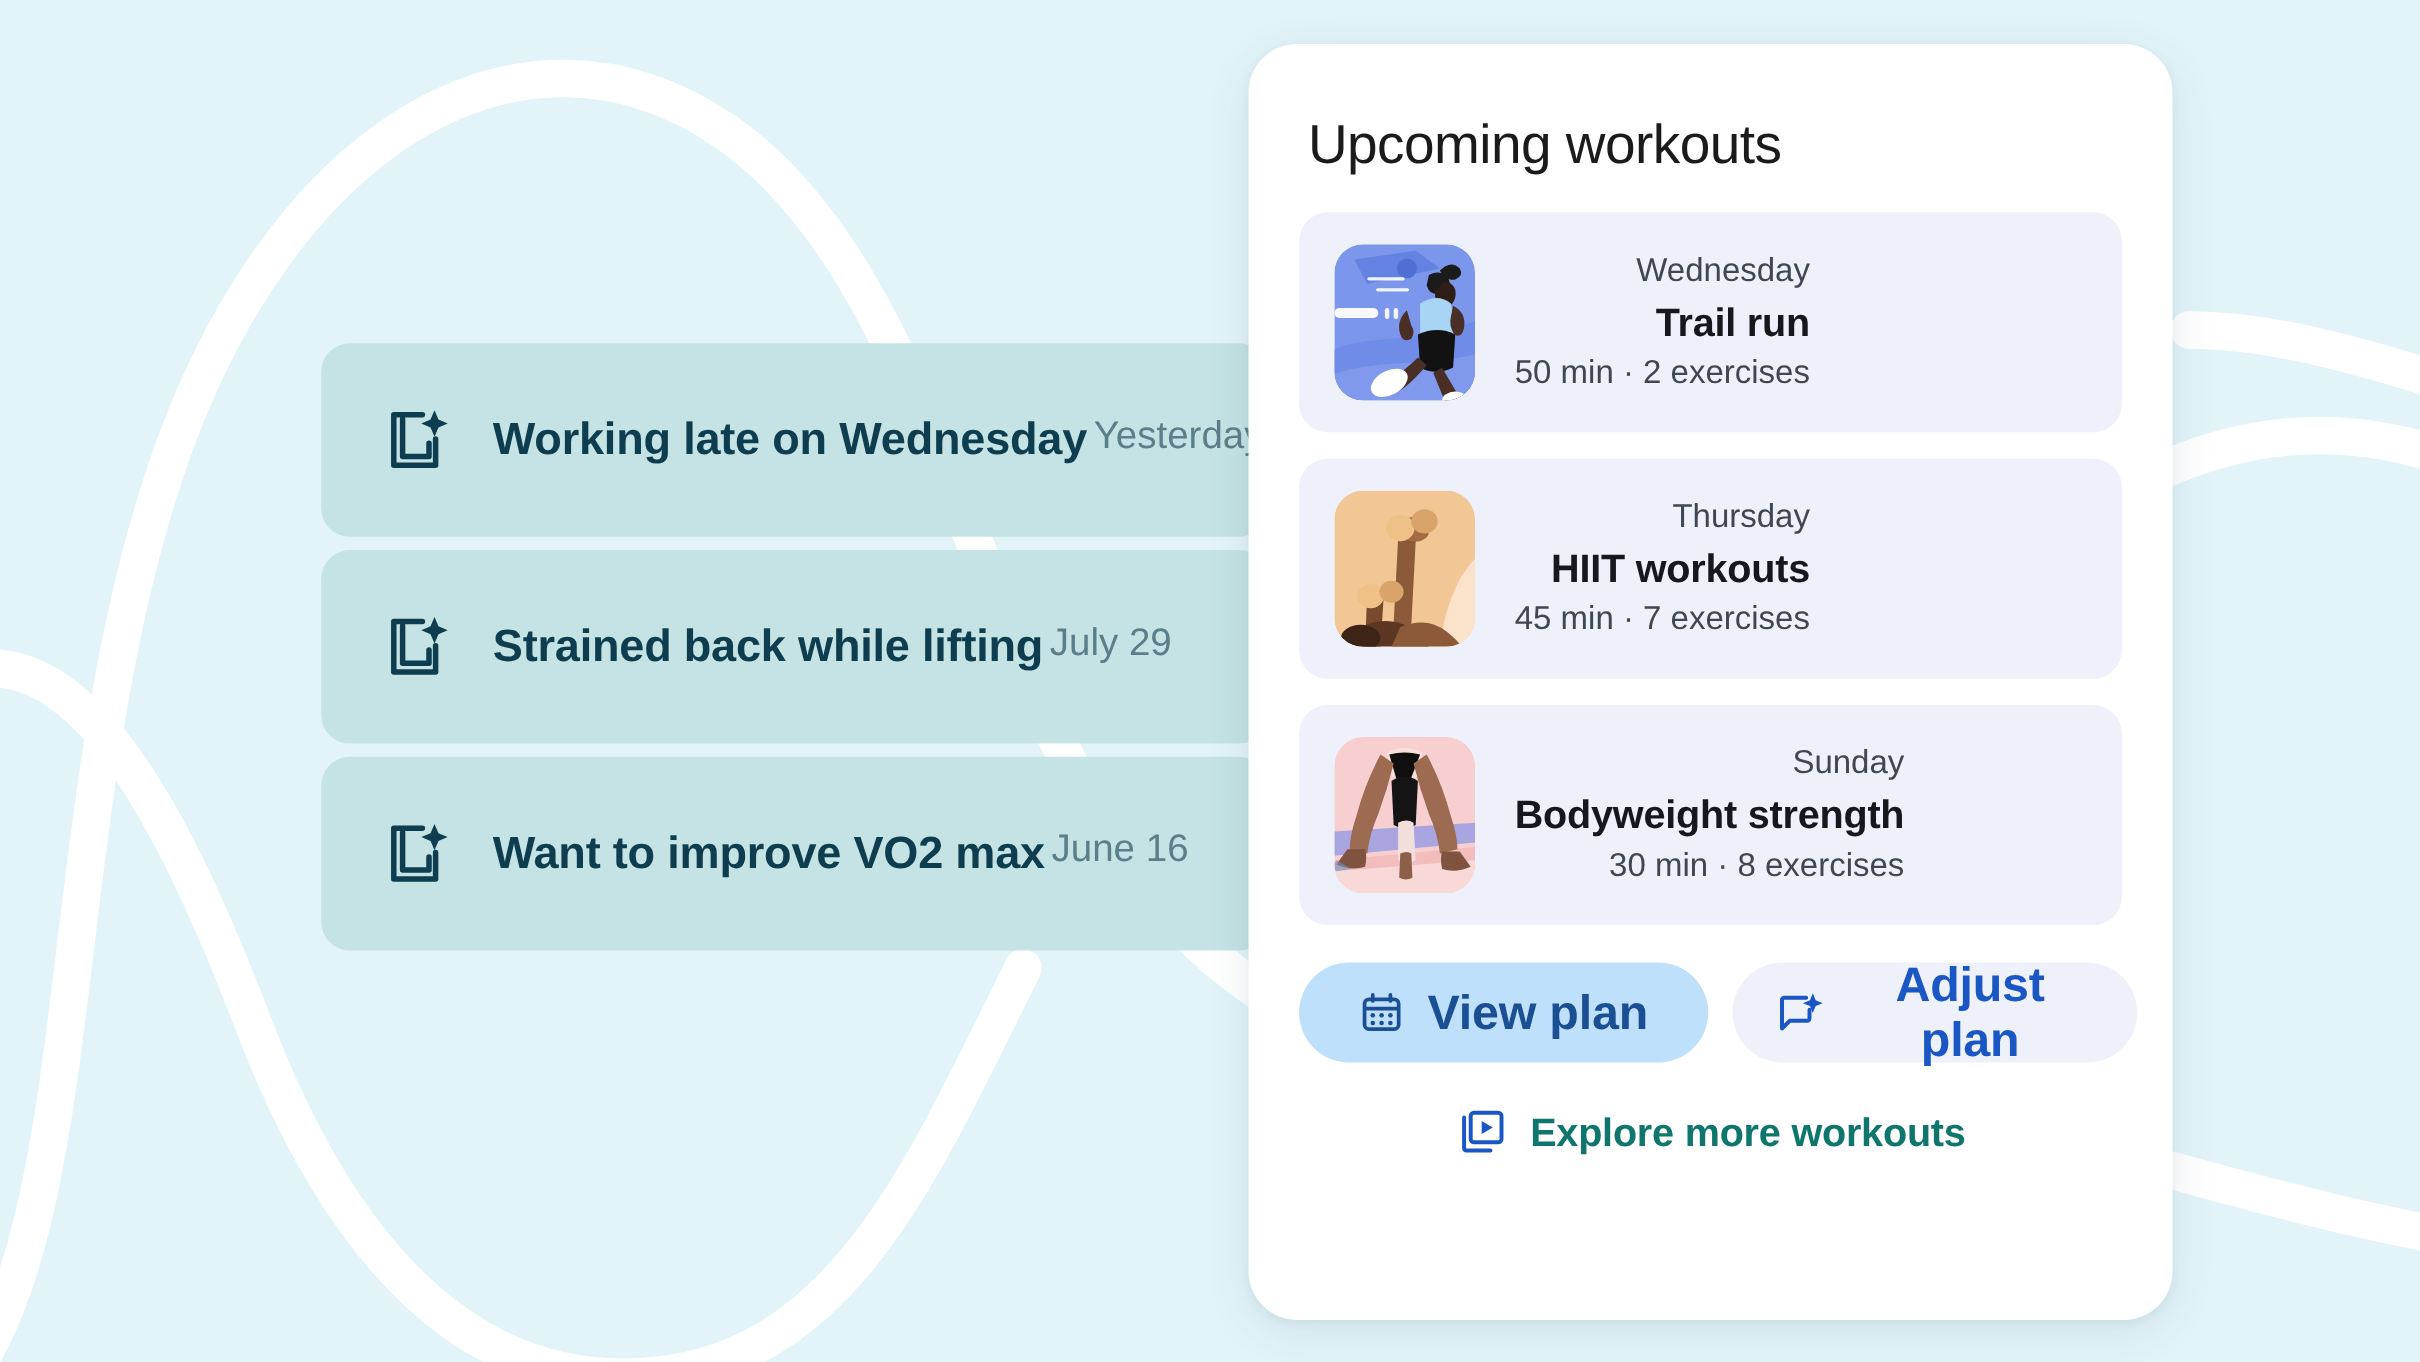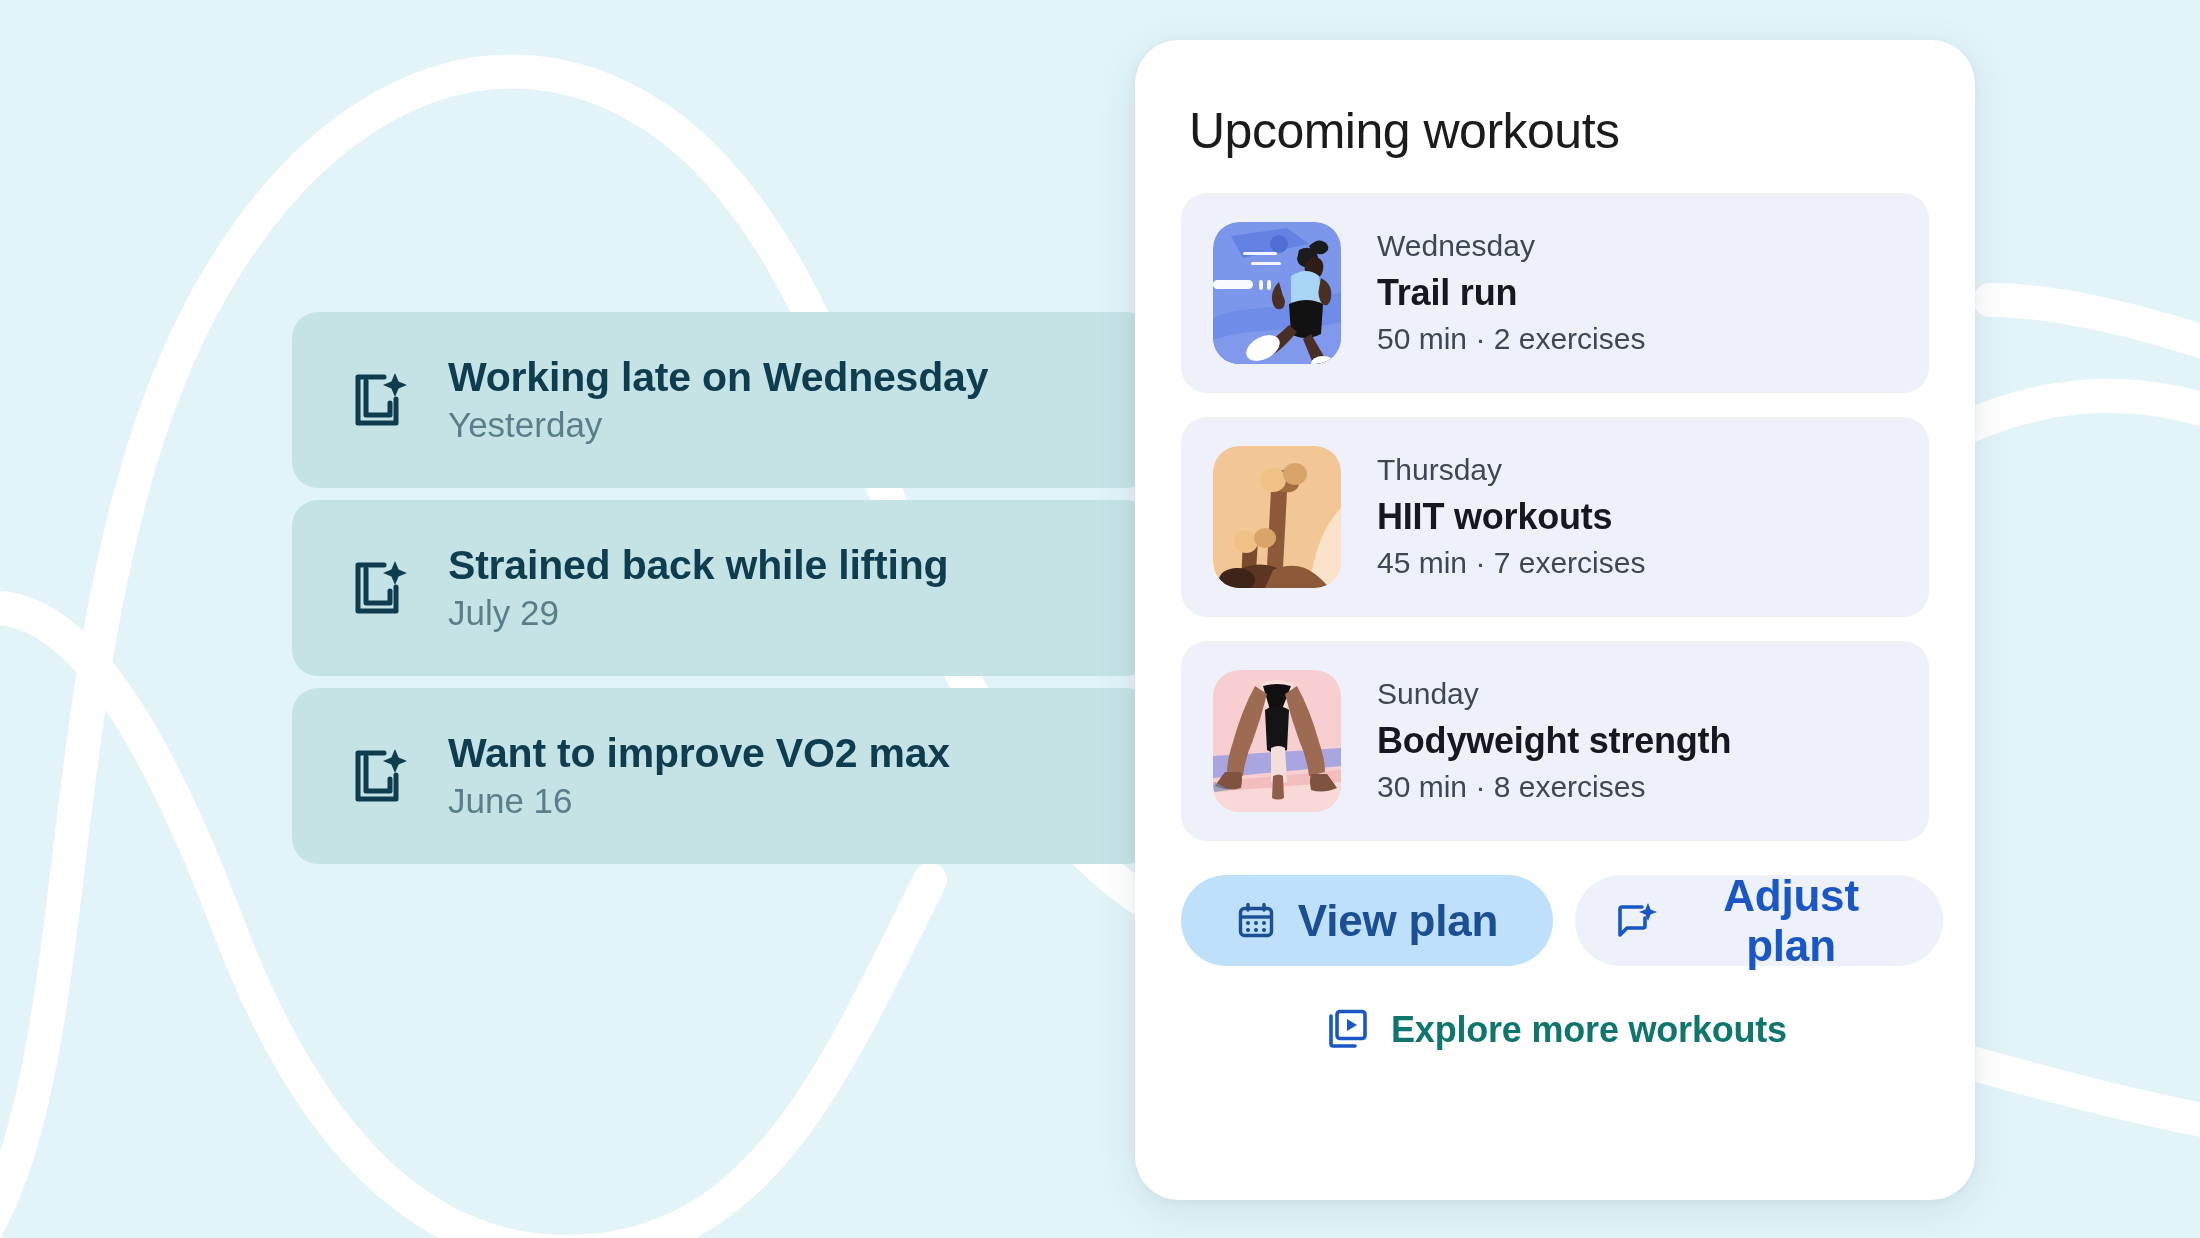--- a/index.html
+++ b/index.html
@@ -25,21 +25,21 @@
     position:relative;
     background:#c5e3e5;
     border-radius:26px;
     height:176px;
     display:flex;align-items:center;
     padding-left:58px;
     box-sizing:border-box;
     gap:40px;
   }
   .chip-icon{width:58px;height:62px;flex:none;display:block;}
-  .chip-text{display:flex;flex-direction:column;gap:6px;}
+  .chip-text{display:flex;flex-direction:row;gap:6px;}
   .chip-title{
     font-size:41px;font-weight:bold;color:#0d3d4f;letter-spacing:-0.2px;
     line-height:1.1;white-space:nowrap;
   }
   .chip-sub{
     font-size:35px;color:#5a7f8a;line-height:1.1;white-space:nowrap;
   }
 
   
   #panel{
@@ -55,21 +55,21 @@
   }
   .wk-list{display:flex;flex-direction:column;gap:24px;}
   .wk-card{
     background:#eef1fa;border-radius:26px;height:200px;
     display:flex;align-items:center;gap:36px;padding-left:32px;
     box-sizing:border-box;
   }
   .wk-thumb{
     width:128px;height:142px;border-radius:26px;flex:none;overflow:hidden;display:block;
   }
-  .wk-meta{display:flex;flex-direction:column;justify-content:center;gap:2px;}
+  .wk-meta{display:flex;flex-direction:column;justify-content:center;gap:2px;text-align:right;}
   .wk-day{font-size:30px;color:#3f4754;line-height:1.35;}
   .wk-name{font-size:36px;font-weight:bold;color:#16181d;line-height:1.35;letter-spacing:-0.2px;white-space:nowrap;}
   .wk-detail{font-size:30px;color:#3f4754;line-height:1.35;white-space:nowrap;}
 
   
   #actions{display:flex;gap:22px;margin-top:34px;}
   .btn{
     height:91px;border-radius:52px;border:none;cursor:pointer;
     display:flex;align-items:center;justify-content:center;gap:22px;
     font-family:"Liberation Sans", sans-serif;

